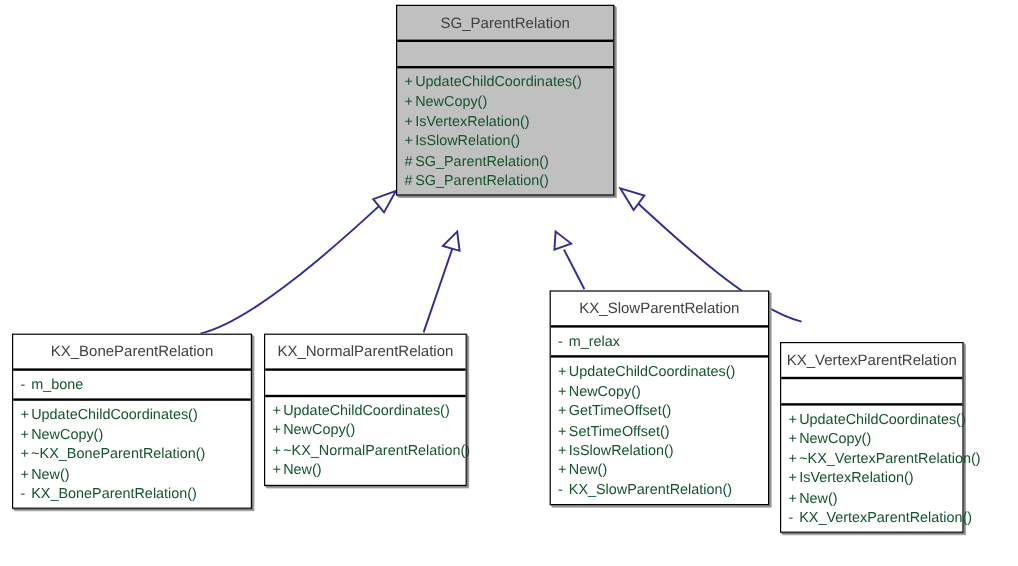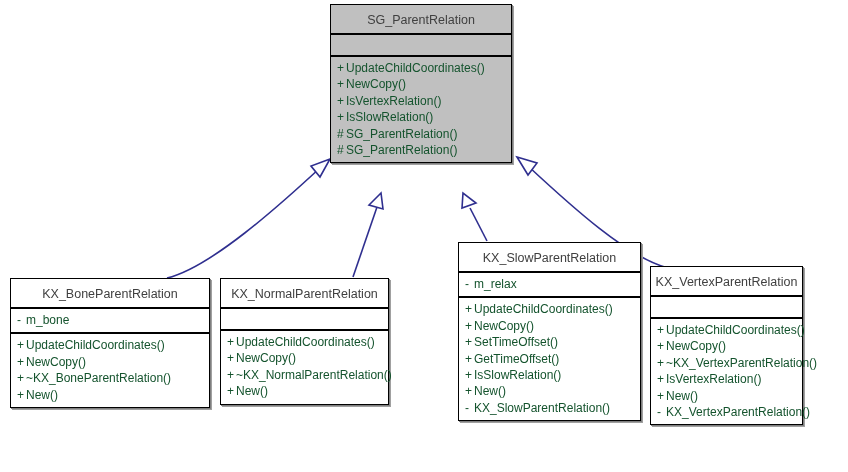--- a/index.html
+++ b/index.html
@@ -108,20 +108,21 @@
       <span class="cls-name">KX_BoneParentRelation</span>
     </div>
     <div class="compartment attrs">
       <div class="member"><span class="vis">-</span><span>m_bone</span></div>
     </div>
     <div class="compartment methods">
       <div class="member"><span class="vis">+</span><span>UpdateChildCoordinates()</span></div>
       <div class="member"><span class="vis">+</span><span>NewCopy()</span></div>
       <div class="member"><span class="vis">+</span><span>~KX_BoneParentRelation()</span></div>
       <div class="member"><span class="vis">+</span><span>New()</span></div>
+      <div class="member"><span class="vis">-</span><span>KX_BoneParentRelation()</span></div>
     </div>
   </div>
 
   <div class="node" style="left:220px; top:278px; width:169px;">
     <div class="compartment title">
       <span class="cls-name">KX_NormalParentRelation</span>
     </div>
     <div class="compartment attrs empty"></div>
     <div class="compartment methods">
       <div class="member"><span class="vis">+</span><span>UpdateChildCoordinates()</span></div>
@@ -134,29 +135,29 @@
   <div class="node" style="left:420px; top:242px; width:183px;margin-left:38px;">
     <div class="compartment title">
       <span class="cls-name">KX_SlowParentRelation</span>
     </div>
     <div class="compartment attrs">
       <div class="member"><span class="vis">-</span><span>m_relax</span></div>
     </div>
     <div class="compartment methods">
       <div class="member"><span class="vis">+</span><span>UpdateChildCoordinates()</span></div>
       <div class="member"><span class="vis">+</span><span>NewCopy()</span></div>
+      <div class="member"><span class="vis">+</span><span>GetTimeOffset()</span></div>
       <div class="member"><span class="vis">+</span><span>SetTimeOffset()</span></div>
-      <div class="member"><span class="vis">+</span><span>GetTimeOffset()</span></div>
       <div class="member"><span class="vis">+</span><span>IsSlowRelation()</span></div>
       <div class="member"><span class="vis">+</span><span>New()</span></div>
       <div class="member"><span class="vis">-</span><span>KX_SlowParentRelation()</span></div>
     </div>
   </div>
 
-  <div class="node" style="left:650px; top:266px; width:153px;">
+  <div class="node" style="left:650px; top:285px; width:153px;">
     <div class="compartment title">
       <span class="cls-name">KX_VertexParentRelation</span>
     </div>
     <div class="compartment attrs empty"></div>
     <div class="compartment methods">
       <div class="member"><span class="vis">+</span><span>UpdateChildCoordinates()</span></div>
       <div class="member"><span class="vis">+</span><span>NewCopy()</span></div>
       <div class="member"><span class="vis">+</span><span>~KX_VertexParentRelation()</span></div>
       <div class="member"><span class="vis">+</span><span>IsVertexRelation()</span></div>
       <div class="member"><span class="vis">+</span><span>New()</span></div>

